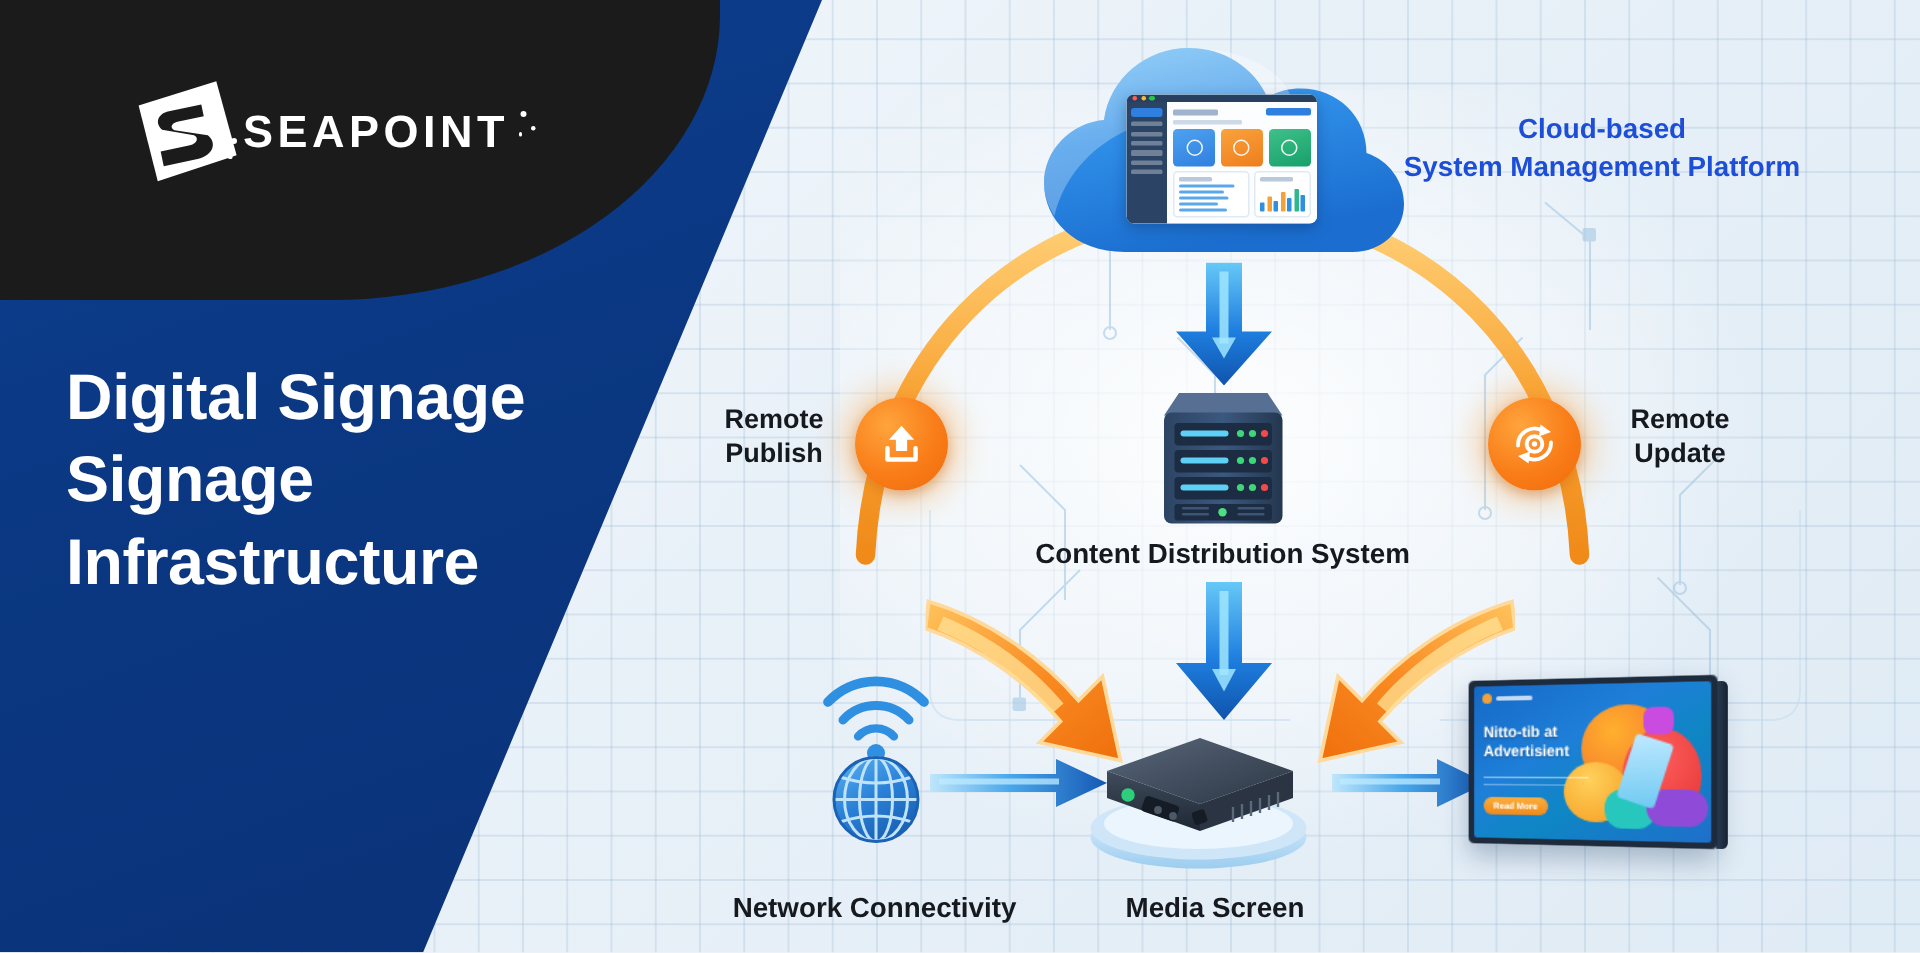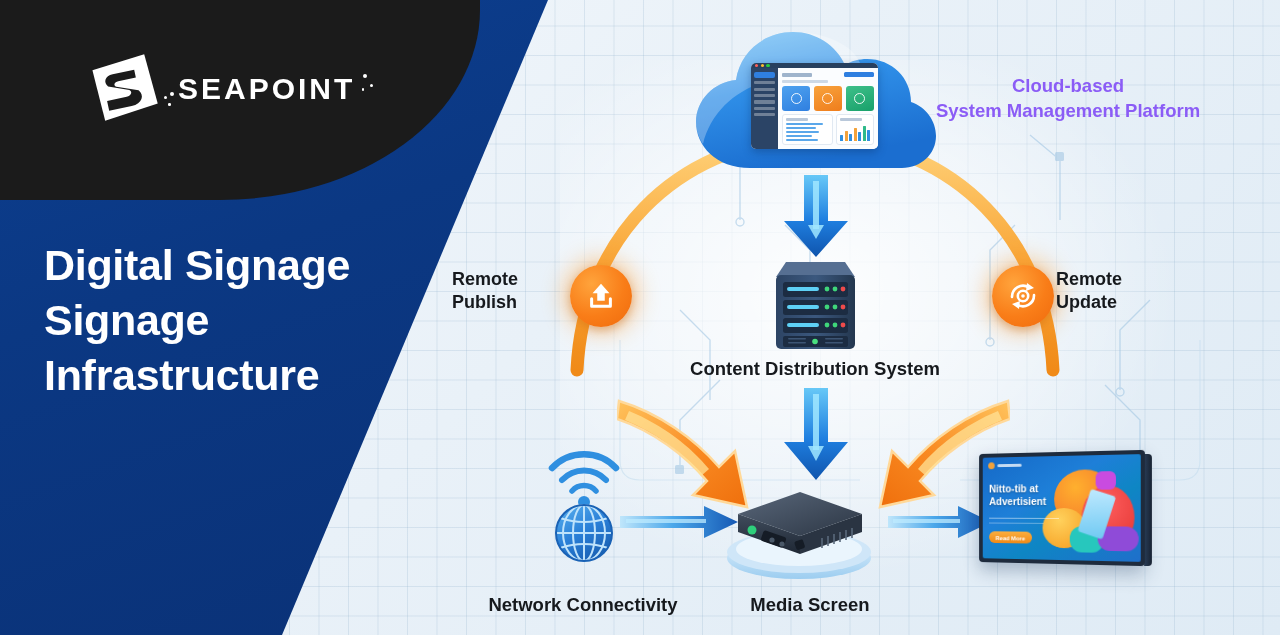--- a/index.html
+++ b/index.html
@@ -37,21 +37,21 @@
     background:linear-gradient(160deg,#0c3f91 0%,#0b3883 40%,#0a3176 100%);
     clip-path:polygon(0 0, 548px 0, 282px 635px, 0 635px);
   }
   .black-cap{
     position:absolute; left:-40px; top:-60px; width:520px; height:260px;
     background:#1b1b1b;
     border-bottom-right-radius:260px 190px;
   }
 
   
-  .logo-row{ position:absolute; left:88px; top:52px; display:flex; align-items:center; gap:16px; }
+  .logo-row{ position:absolute; left:88px; top:52px; display:flex; align-items:center; }
   .logo-mark{ width:74px; height:74px; position:relative; }
   .logo-word{ position:relative; display:flex; align-items:center; }
   .logo-text{
     color:#fff; font-size:30px; font-weight:700; letter-spacing:3px;
     font-family:"Liberation Sans", sans-serif;
   }
   .spark{ position:absolute; background:#fff; border-radius:50%; }
 
   
   .page-title{
@@ -122,28 +122,28 @@
     position:absolute; width:62px; height:62px; border-radius:50%;
     background:radial-gradient(circle at 35% 30%, #ffa43c 0%, #f97d18 55%, #ef6a0c 100%);
     box-shadow:0 0 22px 6px rgba(250,150,40,.45), 0 3px 8px rgba(160,70,0,.35);
     display:flex; align-items:center; justify-content:center;
   }
   .badge-publish{ left:570px; top:265px; }
   .badge-update{ left:992px; top:265px; }
 
   .side-label{
     position:absolute; color:#16191d; font-size:18px; font-weight:700;
-    line-height:1.28; text-align:left; font-family:"Liberation Sans", sans-serif;
+    line-height:1.28; text-align:center; font-family:"Liberation Sans", sans-serif;
   }
   .label-publish{ left:452px; top:268px; width:128px; }
   .label-update{ left:1056px; top:268px; width:128px; }
 
   .top-label{
     position:absolute; left:898px; top:74px; width:340px;
-    color:#8b5cf6; font-size:18.5px; font-weight:700; line-height:1.35; text-align:center;
+    color:#1d4ed8; font-size:18.5px; font-weight:700; line-height:1.35; text-align:center;
     font-family:"Liberation Sans", sans-serif;
   }
 
   
   .node-label{
     position:absolute; color:#16191d; font-size:18.5px; font-weight:700; text-align:center;
     font-family:"Liberation Sans", sans-serif;
   }
   .lbl-network{ left:443px; top:594px; width:280px; }
   .lbl-media{ left:690px; top:594px; width:240px; }

